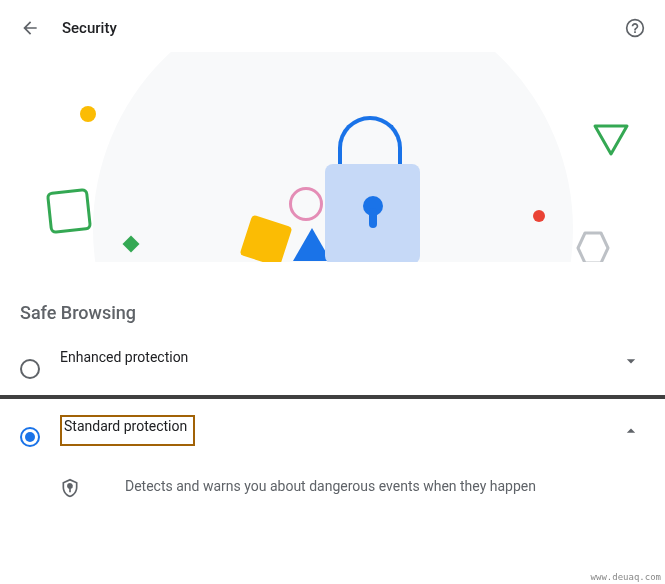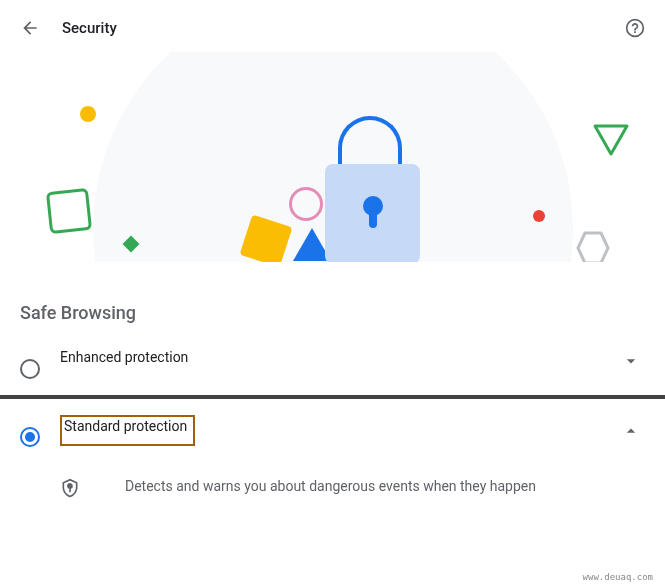--- a/index.html
+++ b/index.html
@@ -29,21 +29,21 @@
 .radio.selected { border-color: #1a73e8; }
 .radio.selected::after { content: ''; position: absolute; left: 3px; top: 3px; width: 10px; height: 10px; background: #1a73e8; border-radius: 50%; }
 .option-content { flex: 1; padding-right: 36px; }
 .option-title { font-size: 14px; color: #202124; margin-bottom: 4px; display: inline-block; }
 .highlighted { border: 2px solid #a16207; padding: 1px 6px 10px 2px; }
 .option-desc { font-size: 14px; color: #5f6368; line-height: 1.5; margin-top: 2px; }
 .chevron { position: absolute; right: 24px; top: 50%; transform: translateY(-50%); cursor: pointer; }
 .detail-row { display: flex; align-items: flex-start; padding: 12px 20px 12px 60px; gap: 29px; }
 .shield-icon { width: 20px; height: 20px; margin-right: 16px; flex-shrink: 0; }
 .detail-text { font-size: 14px; color: #5f6368; }
-.watermark { position: absolute; bottom: 2px; right: 12px; font-size: 9px; color: #888; font-family: monospace; }
+.watermark { position: absolute; bottom: 2px; right: 4px; font-size: 9px; color: #888; font-family: monospace; }
 </style>
 </head>
 <body>
 
 <div class="header">
   <div class="back-btn">
     <svg width="20" height="20" viewBox="0 0 24 24">
         <path fill="#5f6368" d="M20 11H7.83l5.59-5.59L12 4l-8 8 8 8 1.41-1.41L7.83 13H20v-2z"></path>
       </svg>
   </div>

